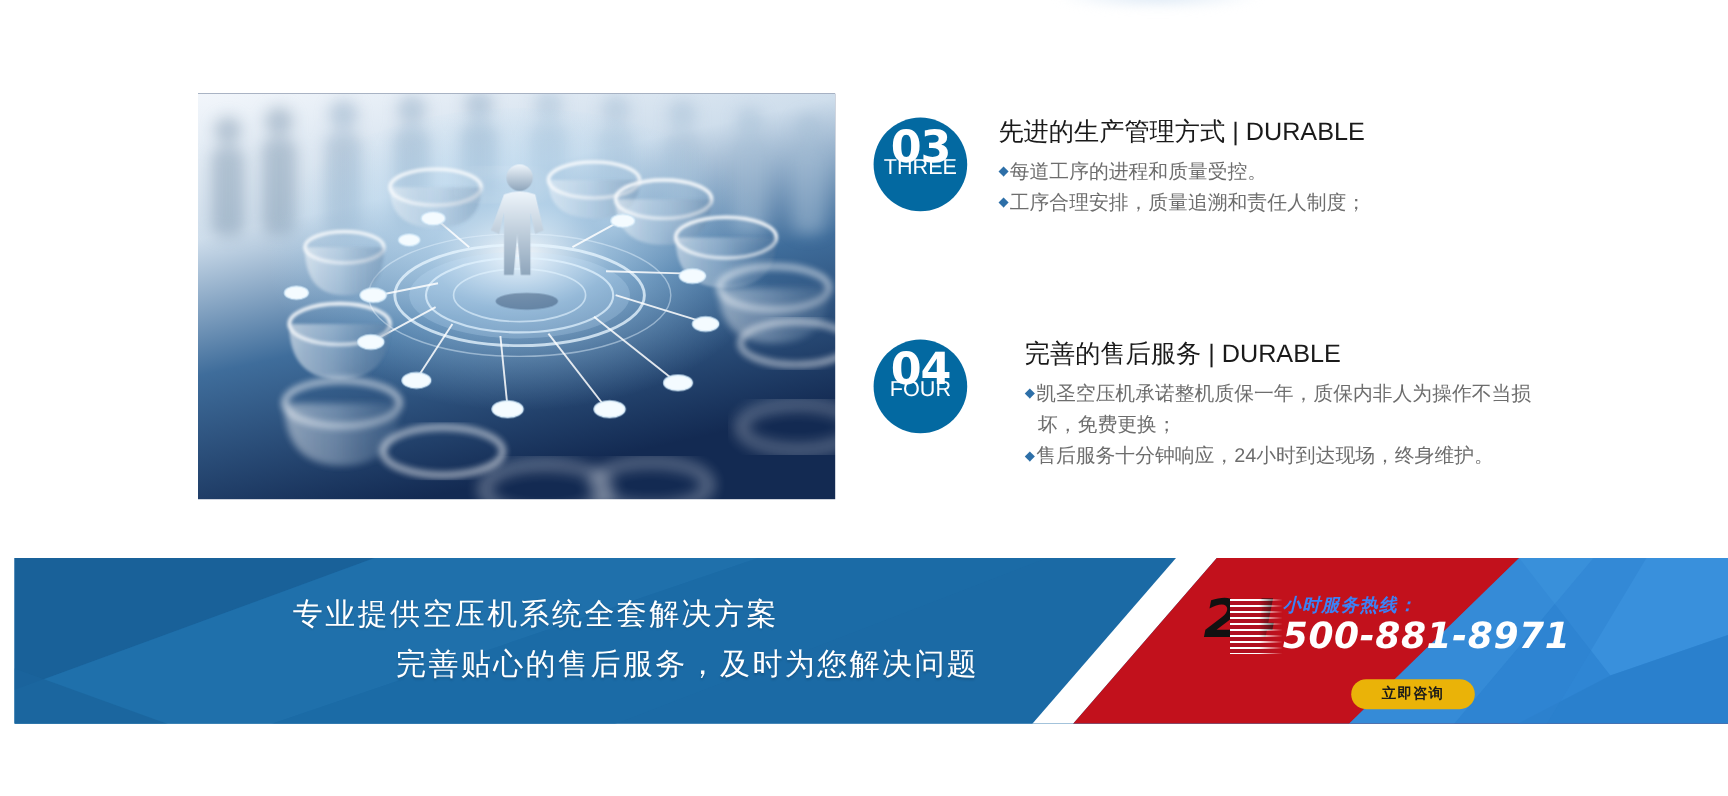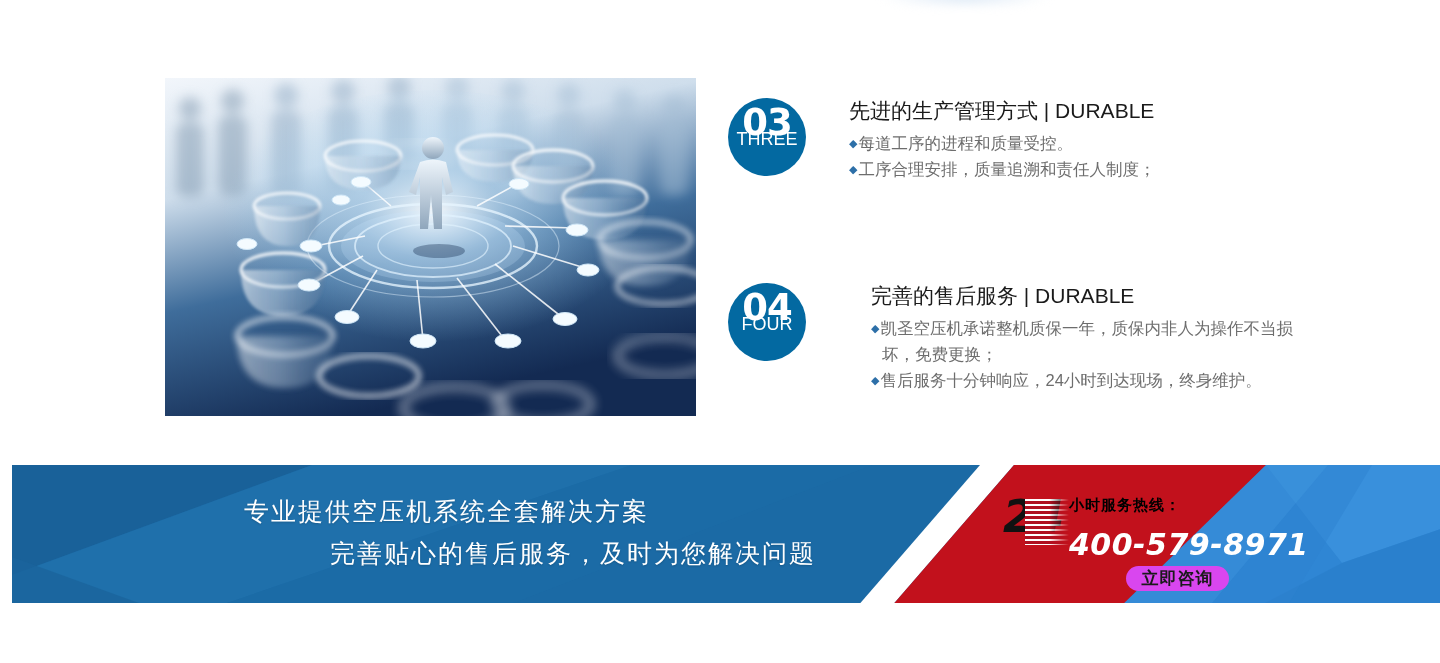--- a/index.html
+++ b/index.html
@@ -23,21 +23,21 @@
 
   .badge{width:78px;height:78px;border-radius:50%;background:#0369a1;
     flex:0 0 78px;position:relative;overflow:hidden;}
   .badge .num{position:absolute;left:0;right:0;top:6px;text-align:center;
     font-size:37px;font-weight:700;color:#ffffff;letter-spacing:-1px;
     font-family:"DejaVu Sans",sans-serif;line-height:1;}
   .badge .word{position:absolute;left:0;right:0;top:32px;text-align:center;
     font-size:18px;color:#ffffff;letter-spacing:0px;line-height:1;
     font-family:"Liberation Sans",sans-serif;}
 
-  .feature-text{margin-left:43px;padding-top:-2px;}
+  .feature-text{margin-left:26px;padding-top:-2px;}
   .feature-title{font-size:21px;color:#1a1a1a;line-height:1.25;
     font-family:"Liberation Sans","DejaVu Sans",sans-serif;white-space:nowrap;
     margin-bottom:6px;}
   .feature-list{list-style:none;margin:0;padding:0;}
   .feature-list li{font-size:16.5px;color:#6d6d6d;line-height:1.58;
     max-width:415px;text-indent:-11px;padding-left:11px;}
   .feature-list li .bullet{color:#2d6fa8;font-size:11px;vertical-align:2px;
     margin-right:1px;}
 
   
@@ -53,28 +53,28 @@
 
   .hotline{position:absolute;left:1003px;top:497px;display:flex;align-items:flex-start;}
   .num24{position:relative;width:62px;height:52px;flex:0 0 62px;}
   .num24 .d2{position:absolute;left:0;top:-2px;font-size:44px;font-weight:700;
     font-style:italic;color:#111111;font-family:"DejaVu Sans",sans-serif;line-height:1;}
   .num24 .stripes{position:absolute;left:22px;top:2px;width:44px;height:46px;
     background:repeating-linear-gradient(to bottom,#ffffff 0px,#ffffff 2px,#b01020 2px,#b01020 5px);
     -webkit-mask-image:linear-gradient(to right,#000 0%,#000 55%,rgba(0,0,0,0) 100%);
             mask-image:linear-gradient(to right,#000 0%,#000 55%,rgba(0,0,0,0) 100%);}
   .hotline-text{margin-left:4px;}
-  .hotline-label{color:#000000;font-size:15px;font-weight:700;
-    letter-spacing:1px;line-height:1.1;margin-bottom:15px;}
+  .hotline-label{color:#3b82f6;font-size:15px;font-style:italic;font-weight:700;
+    letter-spacing:1px;line-height:1.1;margin-bottom:1px;}
   .hotline-number{color:#ffffff;font-size:30px;font-style:italic;font-weight:700;
     letter-spacing:0.5px;line-height:1.05;font-family:"DejaVu Sans",sans-serif;}
 
   #consult-button{position:absolute;left:1126px;top:566px;width:103px;height:25px;
-    background:#d946ef;border-radius:13px;display:flex;align-items:center;
-    justify-content:center;color:#1a1a1a;font-size:17px;font-weight:700;
+    background:#eab308;border-radius:13px;display:flex;align-items:center;
+    justify-content:center;color:#1a1a1a;font-size:12px;font-weight:700;
     letter-spacing:1px;cursor:pointer;font-family:Liberation Mono, monospace;}
 </style>
 </head>
 <body>
 
 <div id="top-smudge"></div>
 
 <div id="feature-image">
   <svg viewBox="0 0 531 338" xmlns="http://www.w3.org/2000/svg">
     <defs>
@@ -311,17 +311,17 @@
   </div>
 </div>
 
 <div class="hotline">
   <div class="num24">
     <span class="d2">24</span>
     <span class="stripes"></span>
   </div>
   <div class="hotline-text">
     <div class="hotline-label">小时服务热线：</div>
-    <div class="hotline-number">400-579-8971</div>
+    <div class="hotline-number">500-881-8971</div>
   </div>
 </div>
 
 <div id="consult-button">立即咨询</div>
 
 </body></html>

